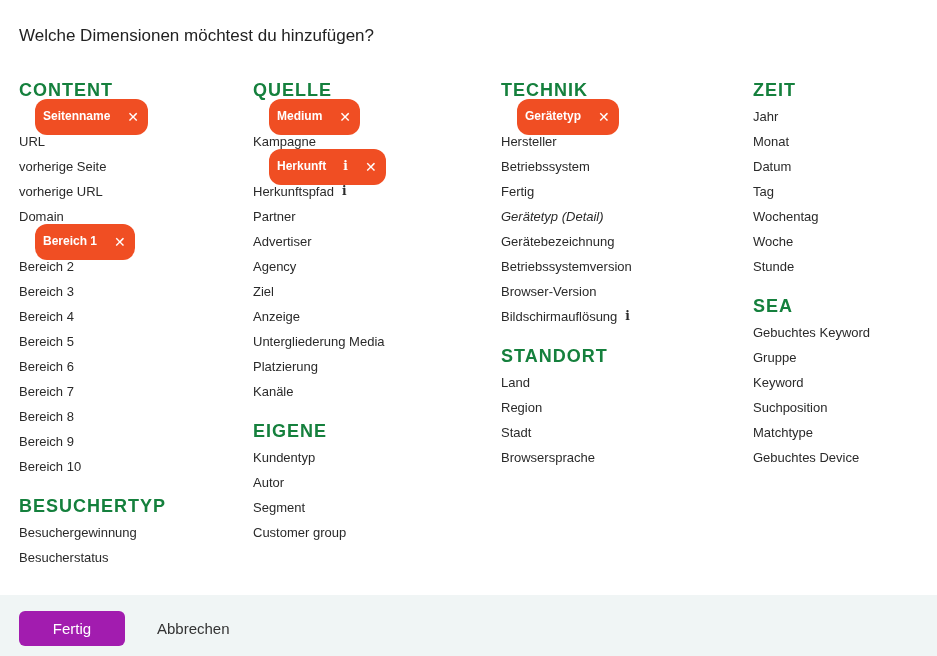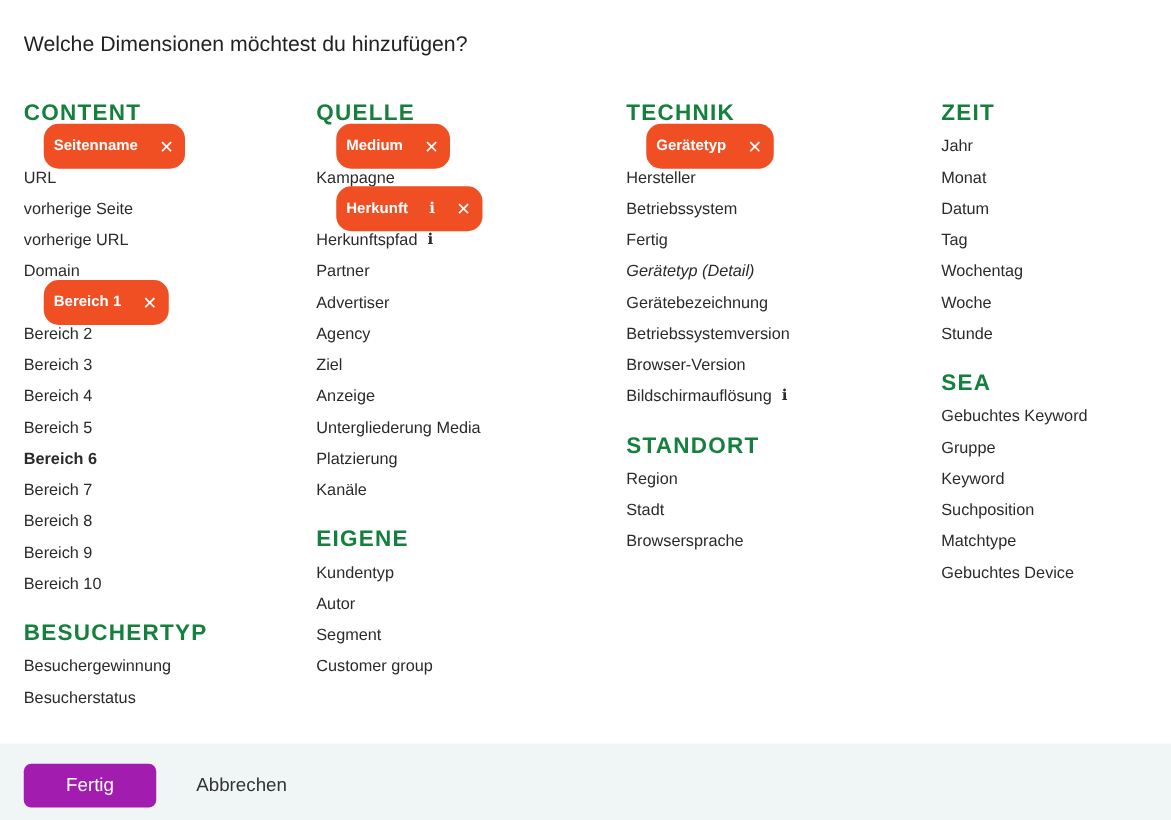--- a/index.html
+++ b/index.html
@@ -74,21 +74,21 @@
           <span style="display: inline-flex; align-items: center;">
             <span>Bereich 4</span>
           </span>
         </div>
         <div class="item">
           <span style="display: inline-flex; align-items: center;">
             <span>Bereich 5</span>
           </span>
         </div>
         <div class="item">
-          <span style="display: inline-flex;  font-weight: bold;">
+          <span style="display: inline-flex; ">
             <span>Bereich 6</span>
           </span>
         </div>
         <div class="item">
           <span style="display: inline-flex; align-items: center;">
             <span>Bereich 7</span>
           </span>
         </div>
         <div class="item">
           <span style="display: inline-flex; align-items: flex-end;">
@@ -258,20 +258,25 @@
         </div>
         <div class="item">
           <span style="display: inline-flex; align-items: center;">
             <span>Bildschirmauflösung</span>
             <span class="info">i</span>
           </span>
         </div>
       </div>
       <div class="section">
         <div class="section-head">STANDORT</div>
+        <div class="item">
+          <span style="display: inline-flex; align-items: center;">
+            <span>Land</span>
+          </span>
+        </div>
         <div class="item">
           <span style="display: inline-flex; align-items: center;">
             <span>Region</span>
           </span>
         </div>
         <div class="item">
           <span style="display: inline-flex; align-items: center;">
             <span>Stadt</span>
           </span>
         </div>

